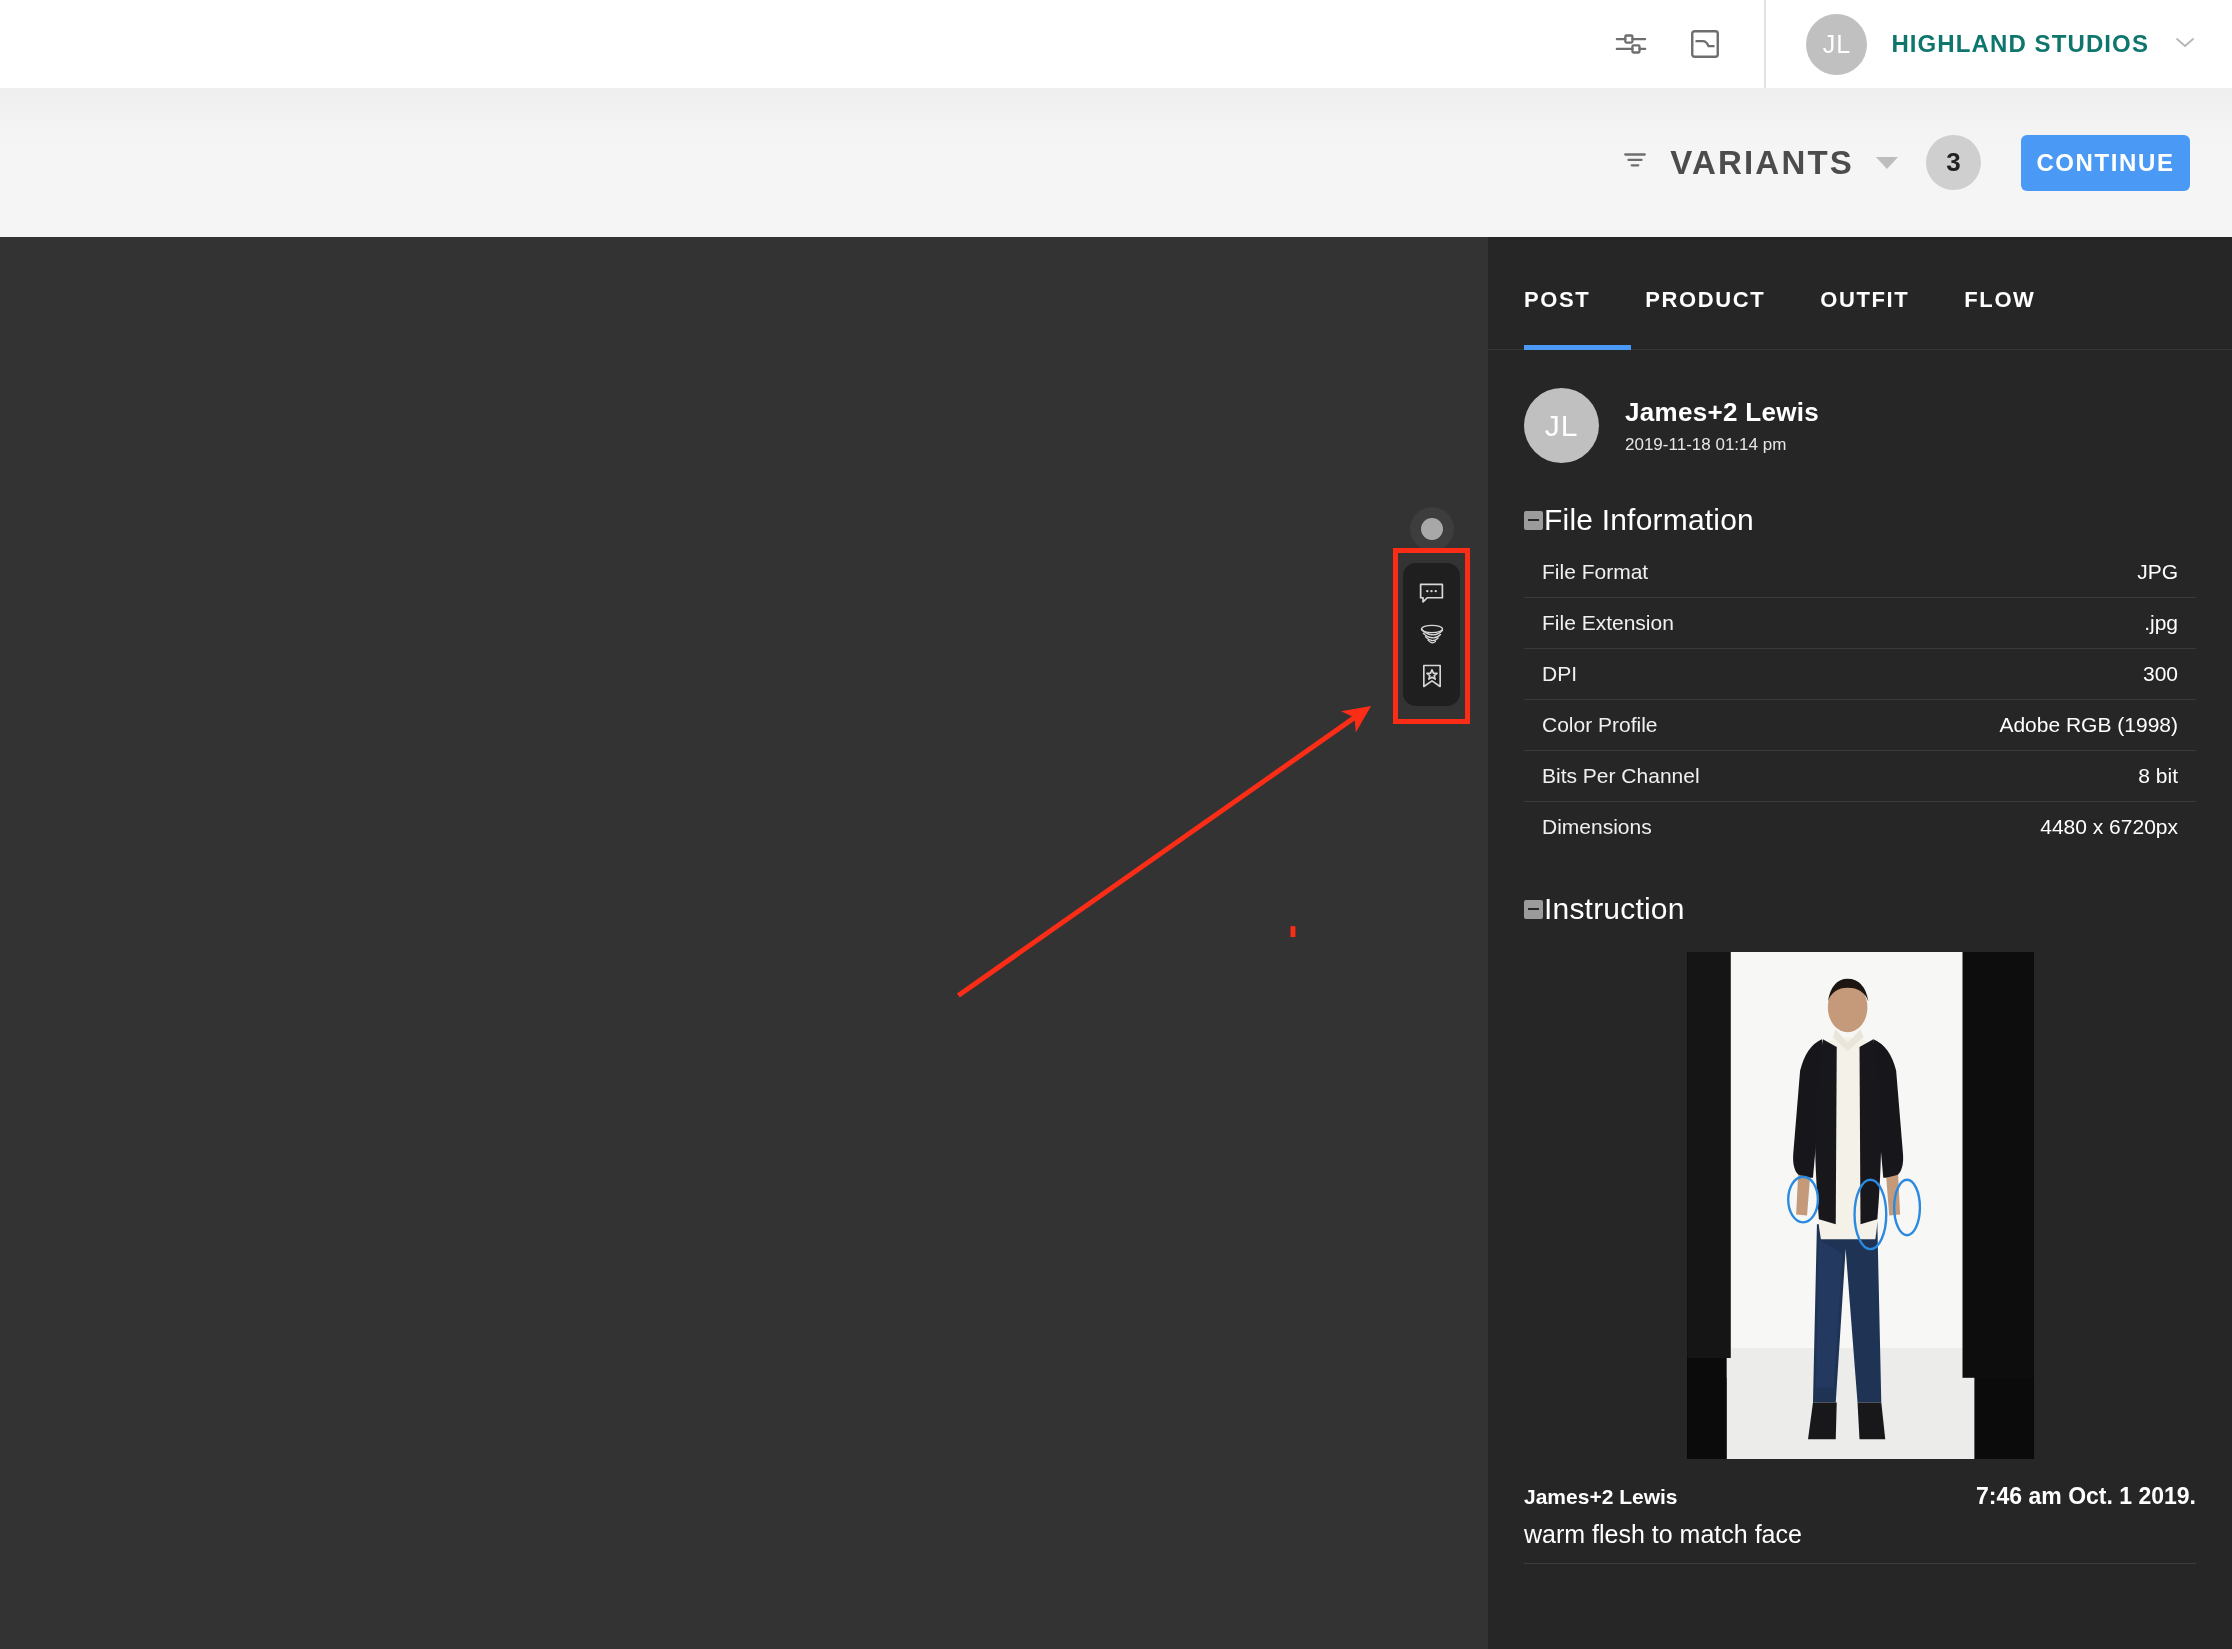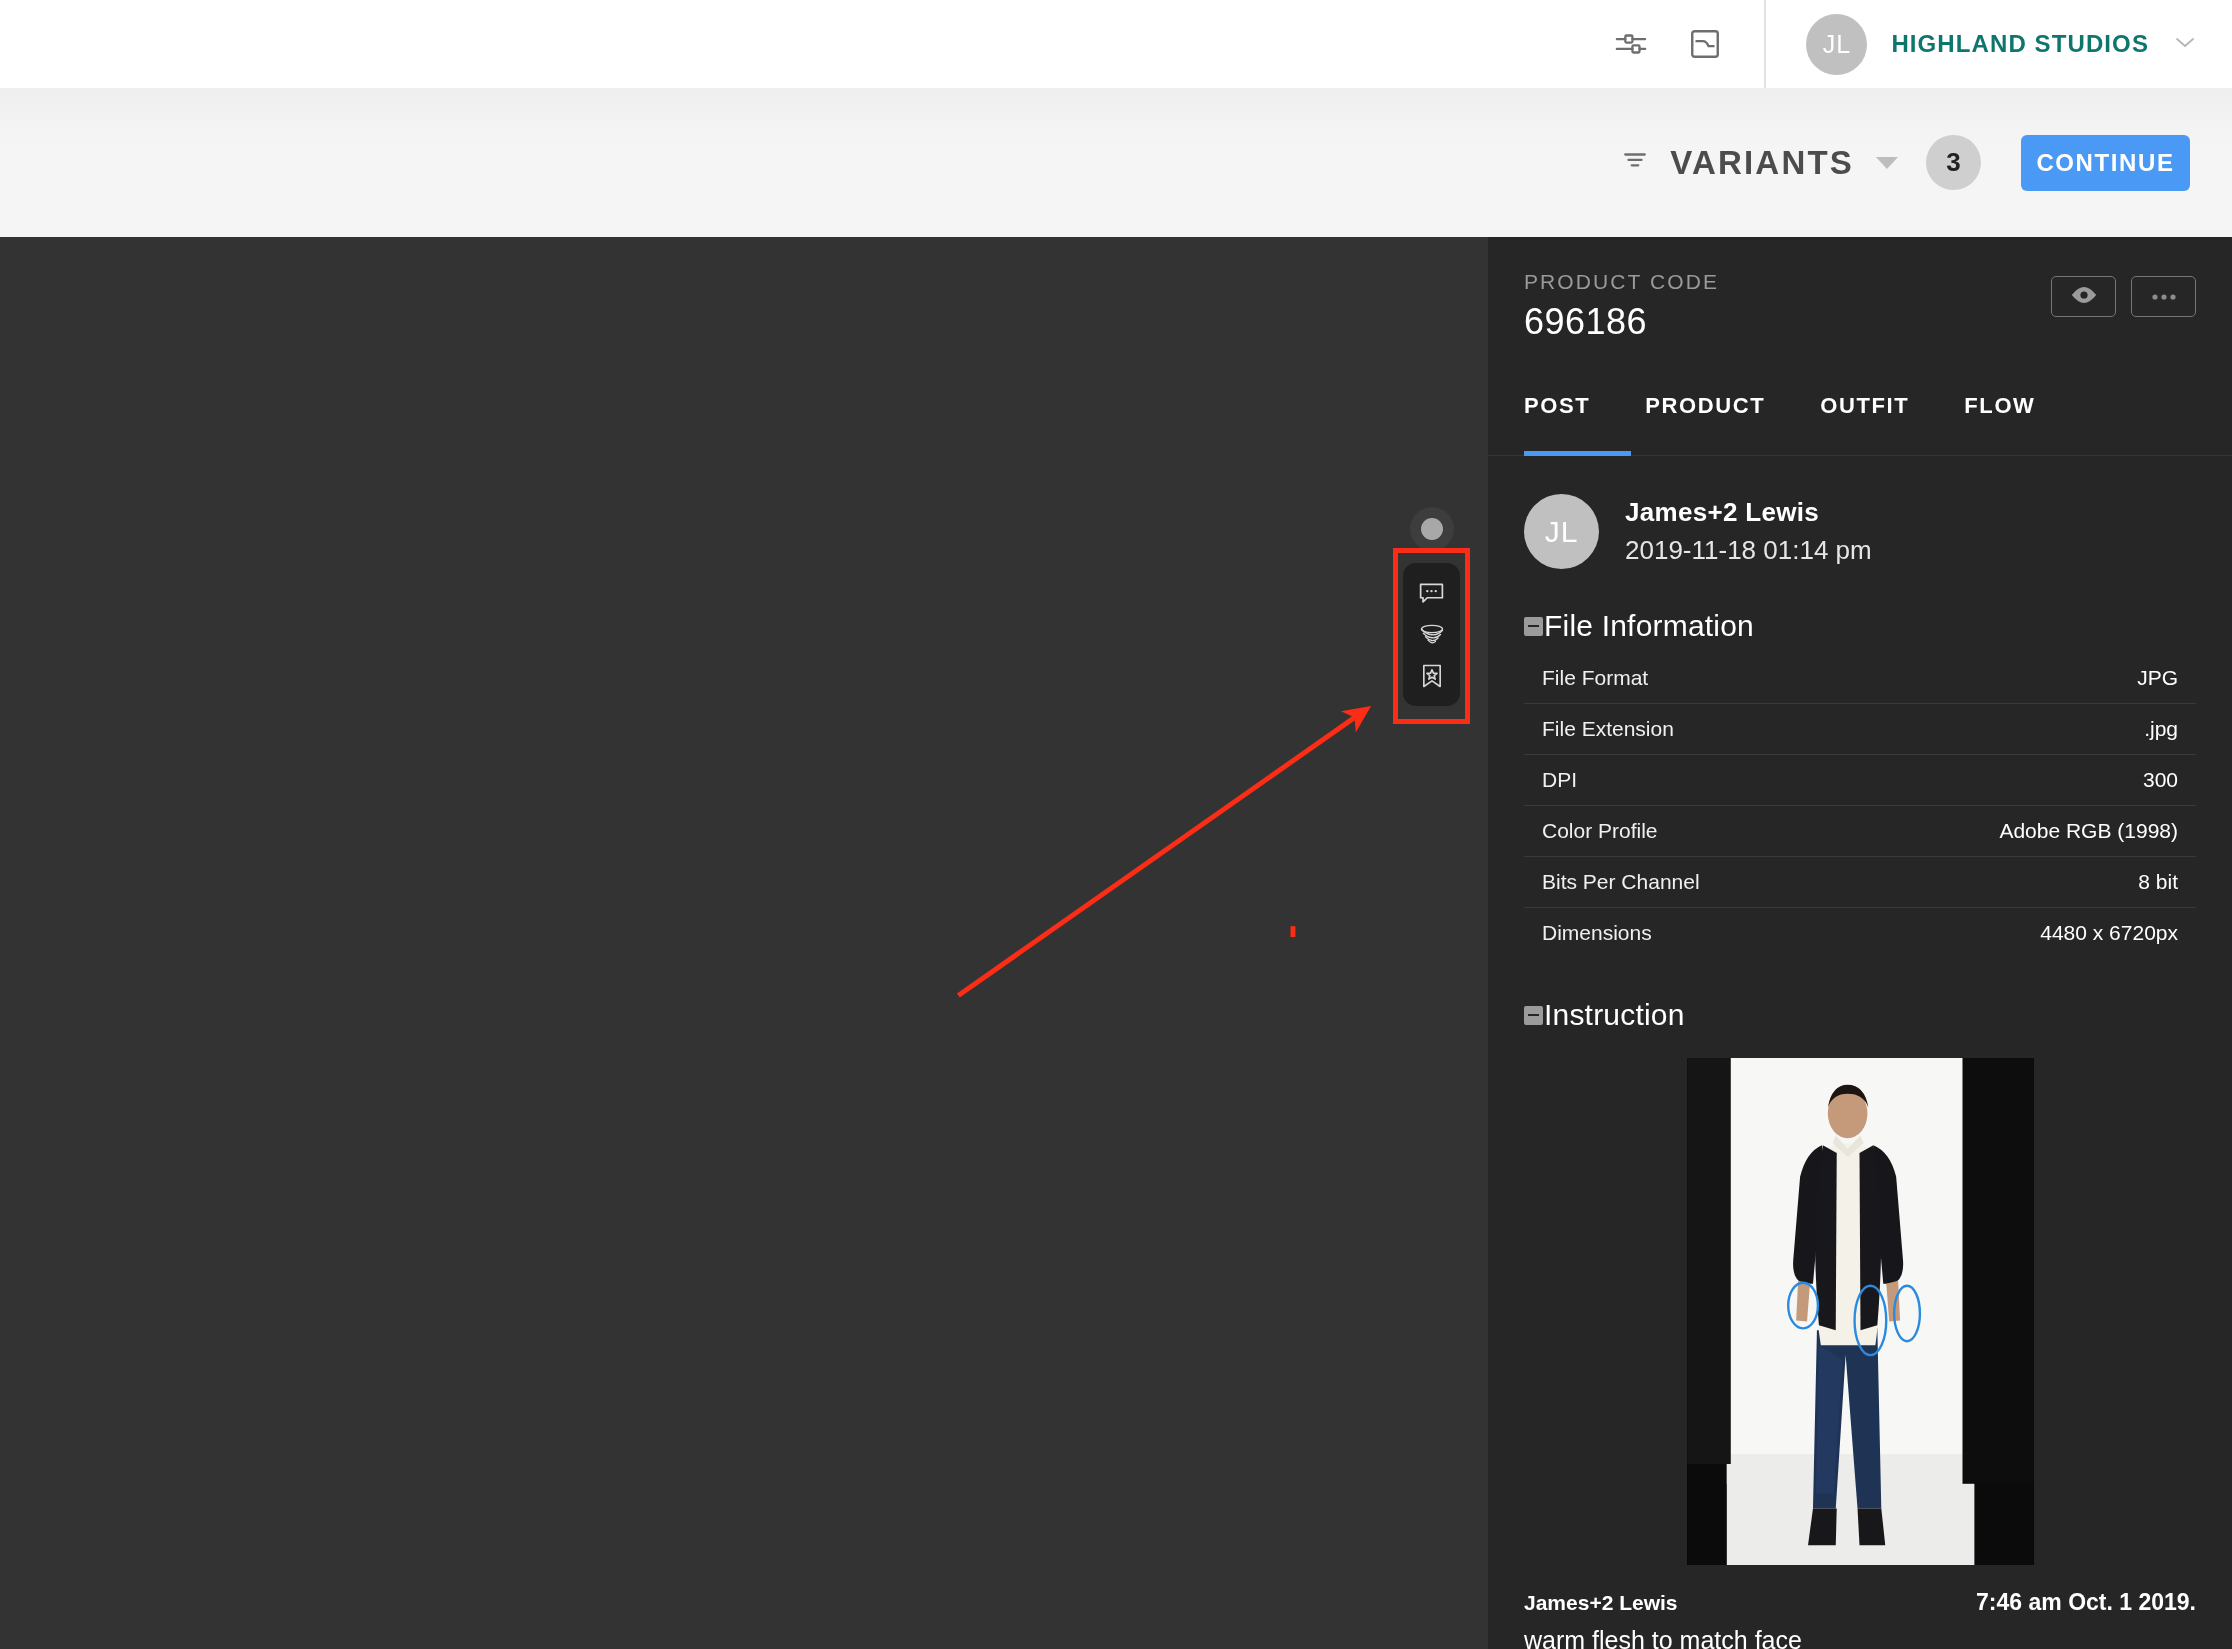--- a/index.html
+++ b/index.html
@@ -108,21 +108,21 @@
   .tab.active::after {
     content:""; position:absolute; left:0; bottom:-1px; width:107px; height:5px; background:#4a9af5;
   }
 
   .author-row { display:flex; align-items:center; gap:26px; padding:38px 36px 0 36px; }
   .avatar-lg {
     width:75px; height:75px; border-radius:50%; background:#c0c0c0;
     display:flex; align-items:center; justify-content:center; color:#fff; font-size:30px; letter-spacing:1px;
   }
   .author-name { font-size:26px; font-weight:700; letter-spacing:0.3px; }
-  .author-date { font-size:26px; color:#e6e6e6; margin-top:7px; font-weight:400; }
+  .author-date { font-size:17px; color:#e6e6e6; margin-top:7px; font-weight:400; }
 
   .section-head {
     display:flex; align-items:center; gap:1px; padding:40px 36px 0 36px; cursor:pointer;
   }
   .collapse-box {
     width:19px; height:19px; background:#9b9b9b; border-radius:2px;
     display:flex; align-items:center; justify-content:center;
   }
   .collapse-box::after { content:""; width:11px; height:2px; background:#262626; }
   .section-title { font-size:30px; font-weight:400; letter-spacing:0.2px; }
@@ -240,45 +240,20 @@
       </marker>
     </defs>
     <line x1="968" y1="766" x2="1380" y2="477" stroke="#fb2d16" stroke-width="5" marker-end="url(#arrowhead)"></line>
     <line x1="1306" y1="696" x2="1306" y2="707" stroke="#fb2d16" stroke-width="5" stroke-linecap="butt"></line>
   </svg>
 
 </div>
 
 <div class="panel">
 
-  <div class="panel-head">
-    <div>
-      <div class="pc-label">PRODUCT CODE</div>
-      <div class="pc-value">696186</div>
-    </div>
-    <div class="head-actions">
-      <div class="hbtn">
-        <span>
-          <svg width="28" height="20" viewBox="0 0 24 16" fill="none">
-            <path d="M1.5 8 Q7 1.2 12 1.2 Q17 1.2 22.5 8 Q17 14.8 12 14.8 Q7 14.8 1.5 8 Z" fill="#9b9b9b"></path>
-            <circle cx="12" cy="8" r="3.1" fill="#262626"></circle>
-          </svg>
-        </span>
-      </div>
-      <div class="hbtn">
-        <span>
-          <svg width="30" height="10" viewBox="0 0 30 10">
-            <circle cx="6" cy="5" r="2.6" fill="#8d8d8d"></circle>
-            <circle cx="15" cy="5" r="2.6" fill="#8d8d8d"></circle>
-            <circle cx="24" cy="5" r="2.6" fill="#8d8d8d"></circle>
-          </svg>
-        </span>
-      </div>
-    </div>
-  </div>
 
   <div class="tabs">
     <div class="tab active">POST</div>
     <div class="tab">PRODUCT</div>
     <div class="tab">OUTFIT</div>
     <div class="tab">FLOW</div>
   </div>
 
   <div class="author-row">
     <div class="avatar-lg">JL</div>

